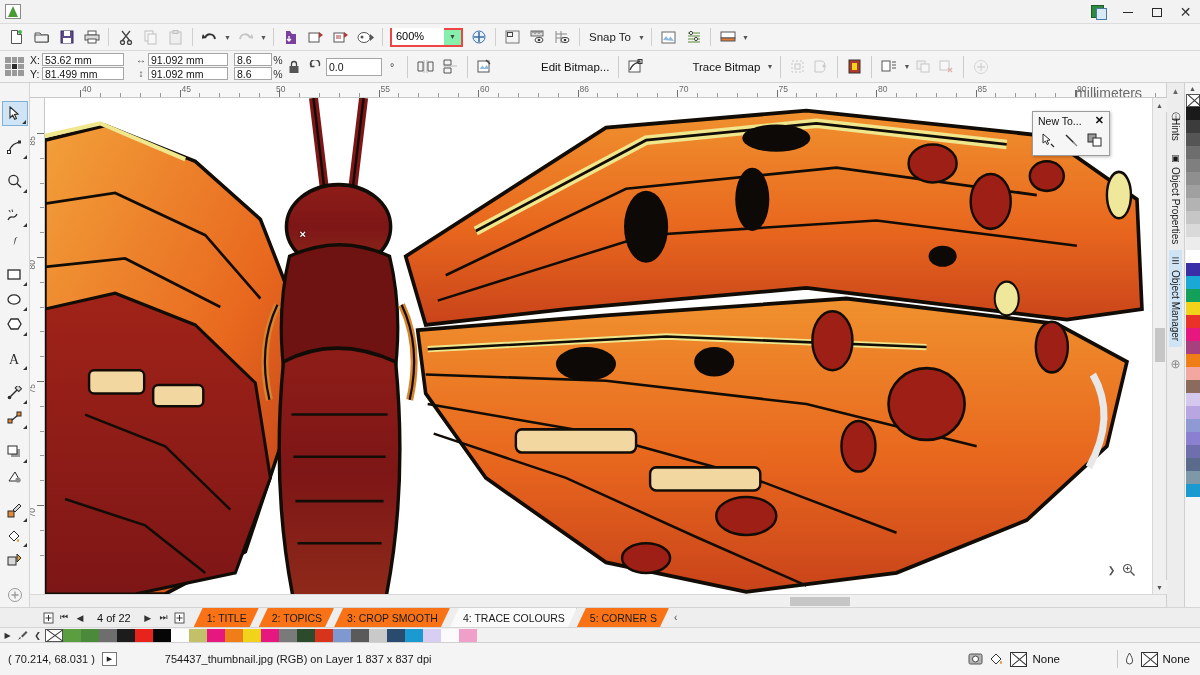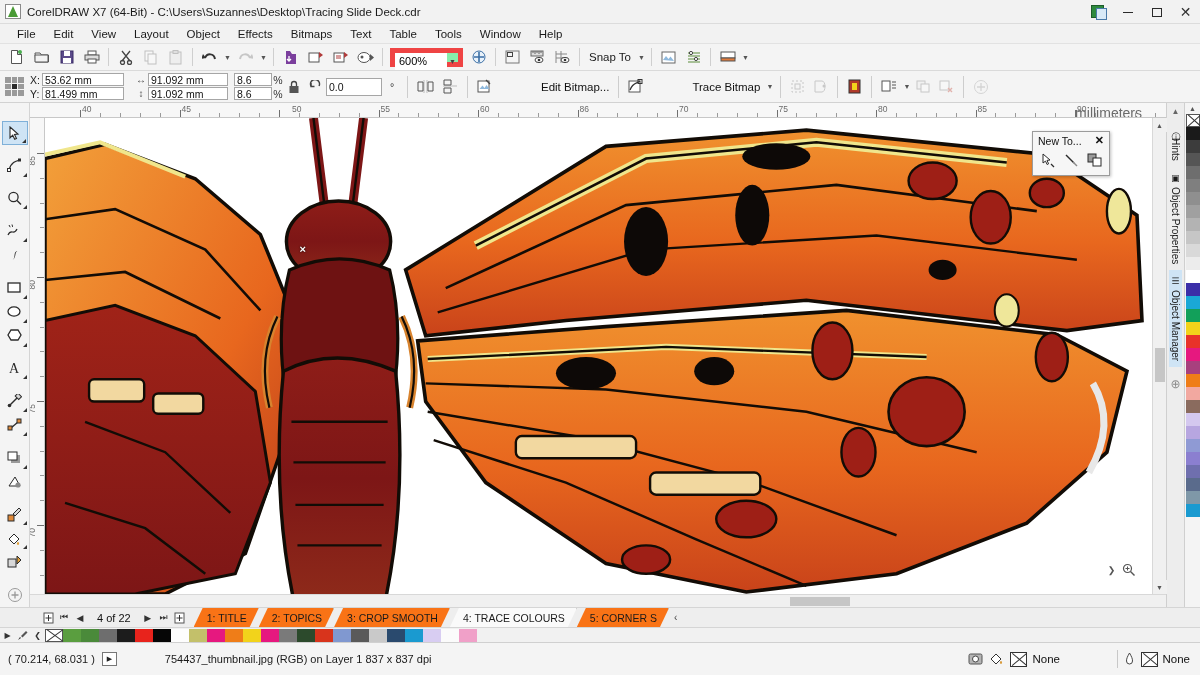--- a/index.html
+++ b/index.html
@@ -46,22 +46,22 @@
   .toolbar {
     height: 27px; background: #f4f4f4; display: flex; align-items: center;
     flex: 0 0 27px; border-bottom: 1px solid #dadada; padding-left: 4px;
   }
   .tb-btn { width: 25px; height: 23px; display: flex; align-items: center;
       justify-content: center; color: #4a4a4a; position: relative; }
   .tb-btn.dim { opacity: .36; }
   .tb-sep { width: 1px; height: 18px; background: #cfcfcf; margin: 0 4px; }
   .tb-caret { width: 11px; height: 23px; display: flex; align-items: center;
       justify-content: center; font-size: 7px; color: #555; }
-  .zoom-combo { display: flex; align-items: flex-start; width: 73px; height: 19px;
-      border: 5px solid #ef4444; background: #86efac; margin: 0 3px; }
+  .zoom-combo { display: flex; align-items: flex-end; width: 73px; height: 19px;
+      border: 2px solid #ef4444; background: #86efac; margin: 0 3px; }
   .zoom-combo input { border: 0; outline: 0; width: 52px; height: 17px;
       font-size: 11px; padding-left: 4px; font-family: "Liberation Sans", sans-serif; }
   .zoom-combo .cb-arrow { width: 17px; height: 17px; display: flex;
       align-items: center; justify-content: center; font-size: 7px; color: #444; }
   .tb-label { font-size: 11.5px; color: #1a1a1a; padding: 0 5px; white-space: nowrap; }
 
   
   .propbar { height: 32px; background: #f4f4f4; display: flex; align-items: center;
       flex: 0 0 32px; border-bottom: 1px solid #d2d2d2; padding-left: 5px; }
   .anchor-grid { width: 19px; height: 19px; display: grid;
@@ -239,49 +239,34 @@
   .st-div { width: 1px; height: 18px; background: #c8c8c8; }
   svg { display: block; }
 </style>
 </head>
 <body>
 
 <div id="app">
 
   <div class="titlebar">
     <div class="app-logo"></div>
-    <div class="title-text">CorelDRAW X7 (64-Bit) - C:\Users\Suzannes\Desktop\Tracing Slide Deck.cdr</div>
     <div class="win-ctrls">
       <div class="win-btn">
         <span class="restore-ic"></span>
       </div>
       <div class="win-btn">
         <span class="winglyph-min"></span>
       </div>
       <div class="win-btn">
         <span class="winglyph-max"></span>
       </div>
       <div class="win-btn close">✕</div>
     </div>
   </div>
 
-  <div class="menubar">
-    <div class="menu-item">File</div>
-    <div class="menu-item">Edit</div>
-    <div class="menu-item">View</div>
-    <div class="menu-item">Layout</div>
-    <div class="menu-item">Object</div>
-    <div class="menu-item">Effects</div>
-    <div class="menu-item">Bitmaps</div>
-    <div class="menu-item">Text</div>
-    <div class="menu-item">Table</div>
-    <div class="menu-item">Tools</div>
-    <div class="menu-item">Window</div>
-    <div class="menu-item">Help</div>
-  </div>
 
   <div class="toolbar">
     <div class="tb-btn">
       <svg width="15" height="16" viewBox="0 0 15 16">
           <path d="M2.5 1.5h6l4 4v9h-10z" fill="#fff" stroke="#555"></path>
           <path d="M8.5 1.5v4h4" fill="none" stroke="#555"></path>
           <circle cx="11" cy="3" r="2" fill="#4caf50"></circle>
         </svg>
     </div>
     <div class="tb-btn">
@@ -704,21 +689,21 @@
           <div class="tick" style="left: 89.8px;"></div>
           <div class="tick" style="left: 109.7px;"></div>
           <div class="tick" style="left: 129.6px;"></div>
           <div class="tick tickM" style="left: 149.5px;"></div>
           <div class="lbl" style="left: 151.5px;">45</div>
           <div class="tick" style="left: 169.4px;"></div>
           <div class="tick" style="left: 189.3px;"></div>
           <div class="tick" style="left: 209.2px;"></div>
           <div class="tick" style="left: 229.1px;"></div>
           <div class="tick tickM" style="left: 249px;"></div>
-          <div class="lbl" style="left: 262px;">50</div>
+          <div class="lbl" style="left: 246px;">50</div>
           <div class="tick" style="left: 268.9px;"></div>
           <div class="tick" style="left: 288.8px;"></div>
           <div class="tick" style="left: 308.7px;"></div>
           <div class="tick" style="left: 328.6px;"></div>
           <div class="tick tickM" style="left: 348.5px;"></div>
           <div class="lbl" style="left: 350.5px;">55</div>
           <div class="tick" style="left: 368.4px;"></div>
           <div class="tick" style="left: 388.3px;"></div>
           <div class="tick" style="left: 408.2px;"></div>
           <div class="tick" style="left: 428.1px;"></div>

